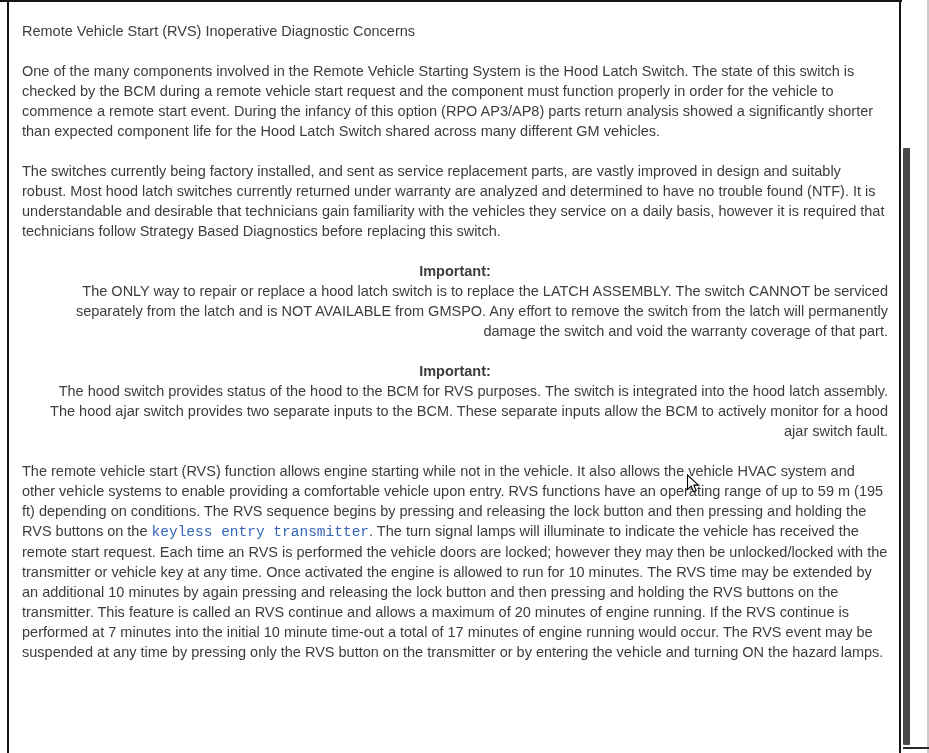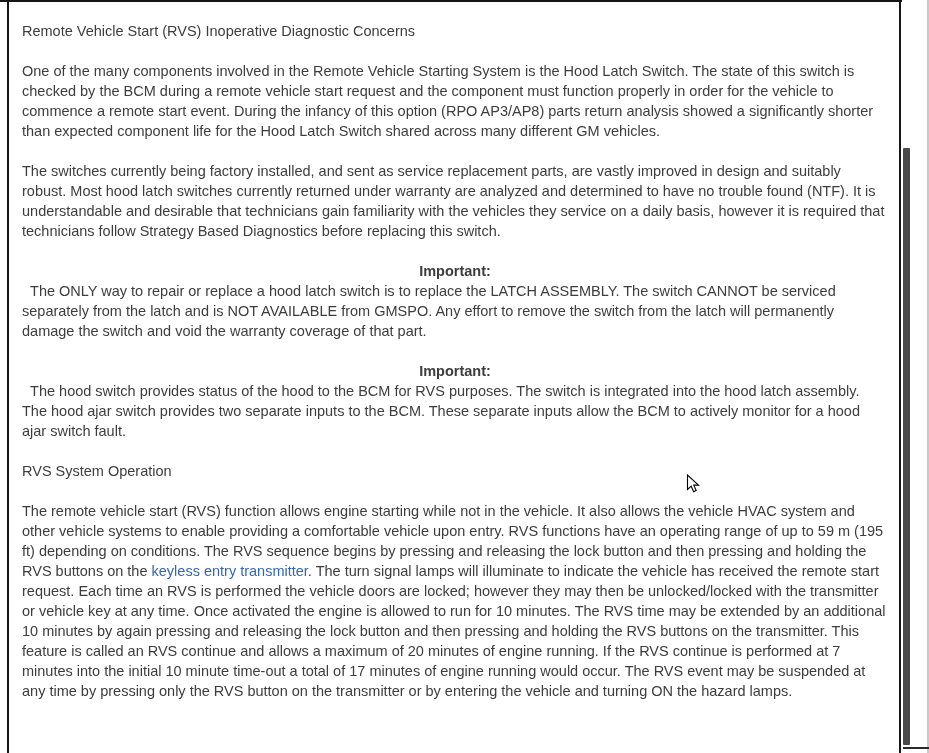--- a/index.html
+++ b/index.html
@@ -15,22 +15,22 @@
     position: absolute;
     left: 22px;
     top: 21px;
     width: 866px;
     color: #3d3d3d;
     font-size: 14.5px;
     line-height: 20px;
   }
   .para { margin: 0 0 20px 0; }
   .label { margin: 0; font-weight: bold; text-align: center; }
-  .indented { white-space: pre-wrap; }
-  .link { text-decoration: none; cursor: pointer; }
+  .indented { white-space: pre-wrap; text-align: right; }
+  .link { text-decoration: none; cursor: pointer; font-family: Liberation Mono, monospace; }
   .border-top {
     position: absolute; left: 0; top: 0;
     width: 911px; height: 2px; background: #161616;
   }
   .border-left {
     position: absolute; left: 7px; top: 0;
     width: 2px; height: 753px; background: #161616;
   }
   .border-right {
     position: absolute; left: 899px; top: 0;
@@ -67,21 +67,20 @@
     <p class="para">Remote Vehicle Start (RVS) Inoperative Diagnostic Concerns</p>
     <p class="para">One of the many components involved in the Remote Vehicle Starting System is the Hood Latch Switch. The state of this switch is checked by the BCM during a remote vehicle start request and the component must function properly in order for the vehicle to commence a remote start event. During the infancy of this option (RPO AP3/AP8) parts return analysis showed a significantly shorter than expected component life for the Hood Latch Switch shared across many different GM vehicles.</p>
     <p class="para">The switches currently being factory installed, and sent as service replacement parts, are vastly improved in design and suitably robust. Most hood latch switches currently returned under warranty are analyzed and determined to have no trouble found (NTF). It is understandable and desirable that technicians gain familiarity with the vehicles they service on a daily basis, however it is required that technicians follow Strategy Based Diagnostics before replacing this switch.</p>
 
     <p class="label">Important:</p>
     <p class="para indented">  The ONLY way to repair or replace a hood latch switch is to replace the LATCH ASSEMBLY. The switch CANNOT be serviced separately from the latch and is NOT AVAILABLE from GMSPO. Any effort to remove the switch from the latch will permanently damage the switch and void the warranty coverage of that part.</p>
 
     <p class="label">Important:</p>
     <p class="para indented">  The hood switch provides status of the hood to the BCM for RVS purposes. The switch is integrated into the hood latch assembly. The hood ajar switch provides two separate inputs to the BCM. These separate inputs allow the BCM to actively monitor for a hood ajar switch fault.</p>
 
-    <p class="para">RVS System Operation</p>
 
     <p class="para"><span>The remote vehicle start (RVS) function allows engine starting while not in the vehicle. It also allows the vehicle HVAC system and other vehicle systems to enable providing a comfortable vehicle upon entry. RVS functions have an operating range of up to 59 m (195 ft) depending on conditions. The RVS sequence begins by pressing and releasing the lock button and then pressing and holding the RVS buttons on the </span><a class="link" style="color: rgb(52, 102, 184);">keyless entry transmitter</a><span>. The turn signal lamps will illuminate to indicate the vehicle has received the remote start request. Each time an RVS is performed the vehicle doors are locked; however they may then be unlocked/locked with the transmitter or vehicle key at any time. Once activated the engine is allowed to run for 10 minutes. The RVS time may be extended by an additional 10 minutes by again pressing and releasing the lock button and then pressing and holding the RVS buttons on the transmitter. This feature is called an RVS continue and allows a maximum of 20 minutes of engine running. If the RVS continue is performed at 7 minutes into the initial 10 minute time-out a total of 17 minutes of engine running would occur. The RVS event may be suspended at any time by pressing only the RVS button on the transmitter or by entering the vehicle and turning ON the hazard lamps.</span></p>
   </div>
 
   <div class="border-top"></div>
   <div class="border-left"></div>
   <div class="border-right"></div>
 
   <div class="scroll-track">
     <div class="scroll-thumb"></div>

